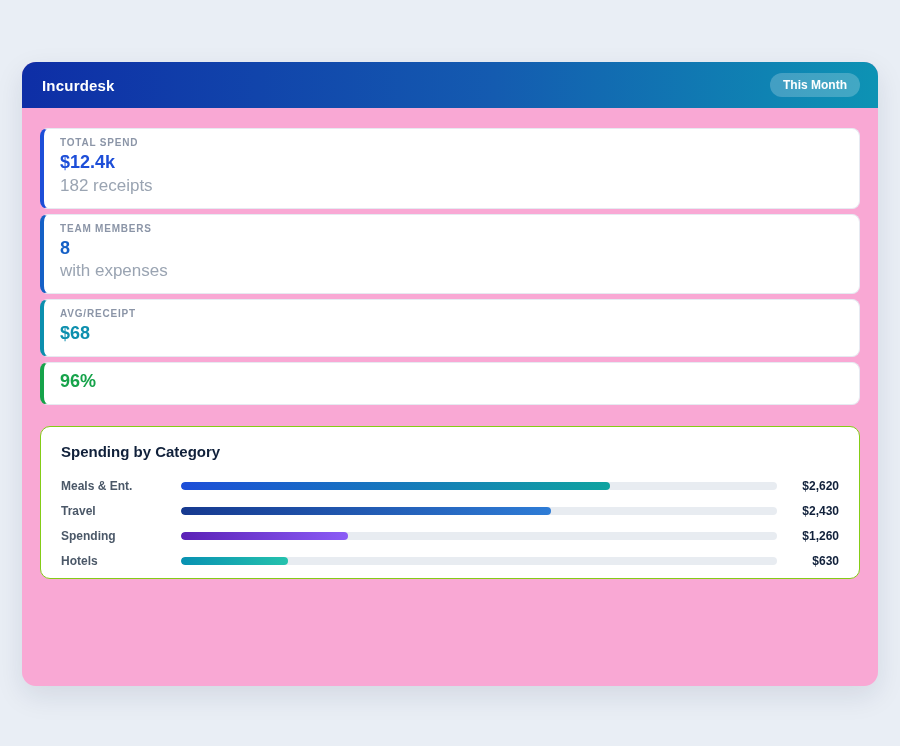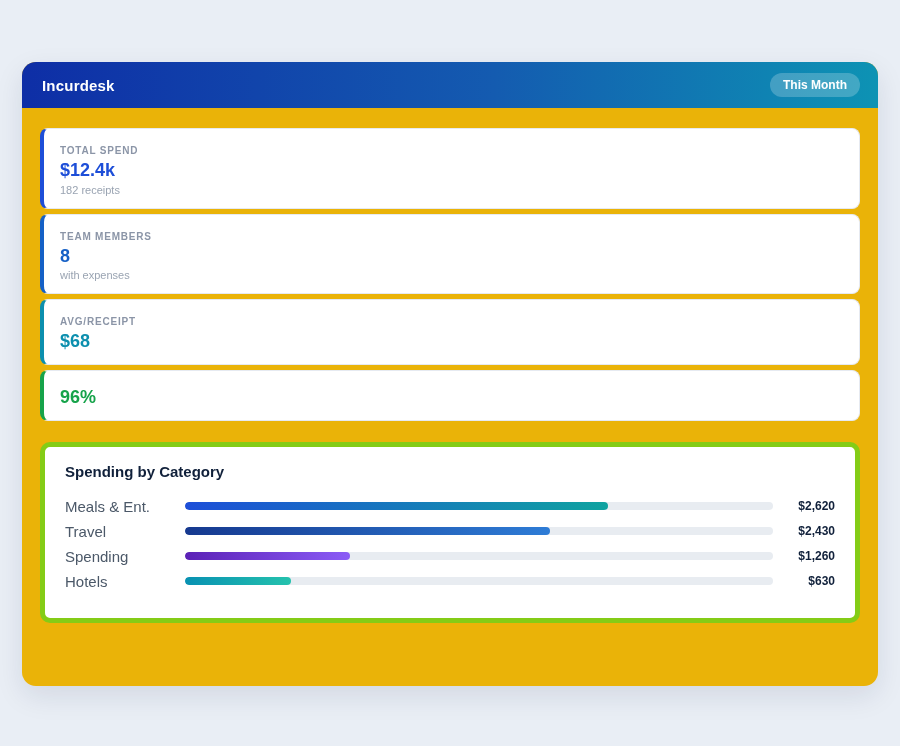--- a/index.html
+++ b/index.html
@@ -4,21 +4,21 @@
 <style>
   * { margin: 0; padding: 0; box-sizing: border-box; }
   html, body {
     width: 900px; height: 746px;
     font-family: "Liberation Sans", "DejaVu Sans", sans-serif;
     background: #e9eef5;
   }
   .stage { position: relative; width: 900px; height: 746px; }
   .app-card {
     position: absolute; left: 22px; top: 62px; width: 856px; height: 624px;
-    background: #eab308; border-radius: 14px;
+    background: #f9a8d4; border-radius: 14px;
     box-shadow: 0 10px 28px rgba(15, 30, 70, 0.10);
     overflow: hidden;
     display: flex; flex-direction: column;
   }
   .app-header {
     height: 46px; flex: 0 0 46px;
     display: flex; align-items: center; justify-content: space-between;
     padding: 0 18px 0 20px;
   }
   .app-title { color: #ffffff; font-size: 15px; font-weight: bold; letter-spacing: 0.2px; }
@@ -26,41 +26,41 @@
     background: rgba(255,255,255,0.22);
     color: #ffffff; font-size: 12px; font-weight: bold;
     padding: 5px 13px; border-radius: 999px; border: none; cursor: pointer;
   }
   .content { padding: 20px 18px 18px 18px; display: flex; flex-direction: column; }
   .stat-card {
     background: #ffffff;
     border: 1px solid #e6eaf1;
     border-left-width: 4px; border-left-style: solid;
     border-radius: 8px;
-    padding: 16px 16px 12px 16px;
+    padding: 8px 16px 12px 16px;
     margin-bottom: 5px;
   }
   .stat-label {
     font-size: 10px; font-weight: bold; letter-spacing: 0.8px;
     color: #8b95a7; text-transform: uppercase; margin-bottom: 4px;
   }
   .stat-value { font-size: 18px; font-weight: bold; line-height: 1.15; }
-  .stat-sub { font-size: 11px; color: #9aa4b2; margin-top: 3px; }
+  .stat-sub { font-size: 17px; color: #9aa4b2; margin-top: 3px; }
   .spend-card {
     margin-top: 16px;
-    border: 5px solid #84cc16; border-radius: 10px;
-    padding: 16px 20px 24px 20px;
+    border: 1px solid #84cc16; border-radius: 10px;
+    padding: 16px 20px 4px 20px;
     background: #ffffff;
   }
   .spend-title { font-size: 15px; font-weight: bold; color: #10203a; margin-bottom: 14px; }
   .cat-row {
     display: grid; grid-template-columns: 120px 1fr 62px;
     align-items: center; height: 25px;
   }
-  .cat-label { font-size: 15px; color: #4b5868; }
+  .cat-label { font-size: 12px; color: #4b5868; font-weight: bold; }
   .cat-track {
     height: 8px; border-radius: 4px; background: #e8ecf1;
     overflow: hidden; position: relative;
   }
   .cat-fill { height: 100%; border-radius: 4px; }
   .cat-value { font-size: 12px; font-weight: bold; color: #10203a; text-align: right; }
 </style>
 </head>
 <body>
 

